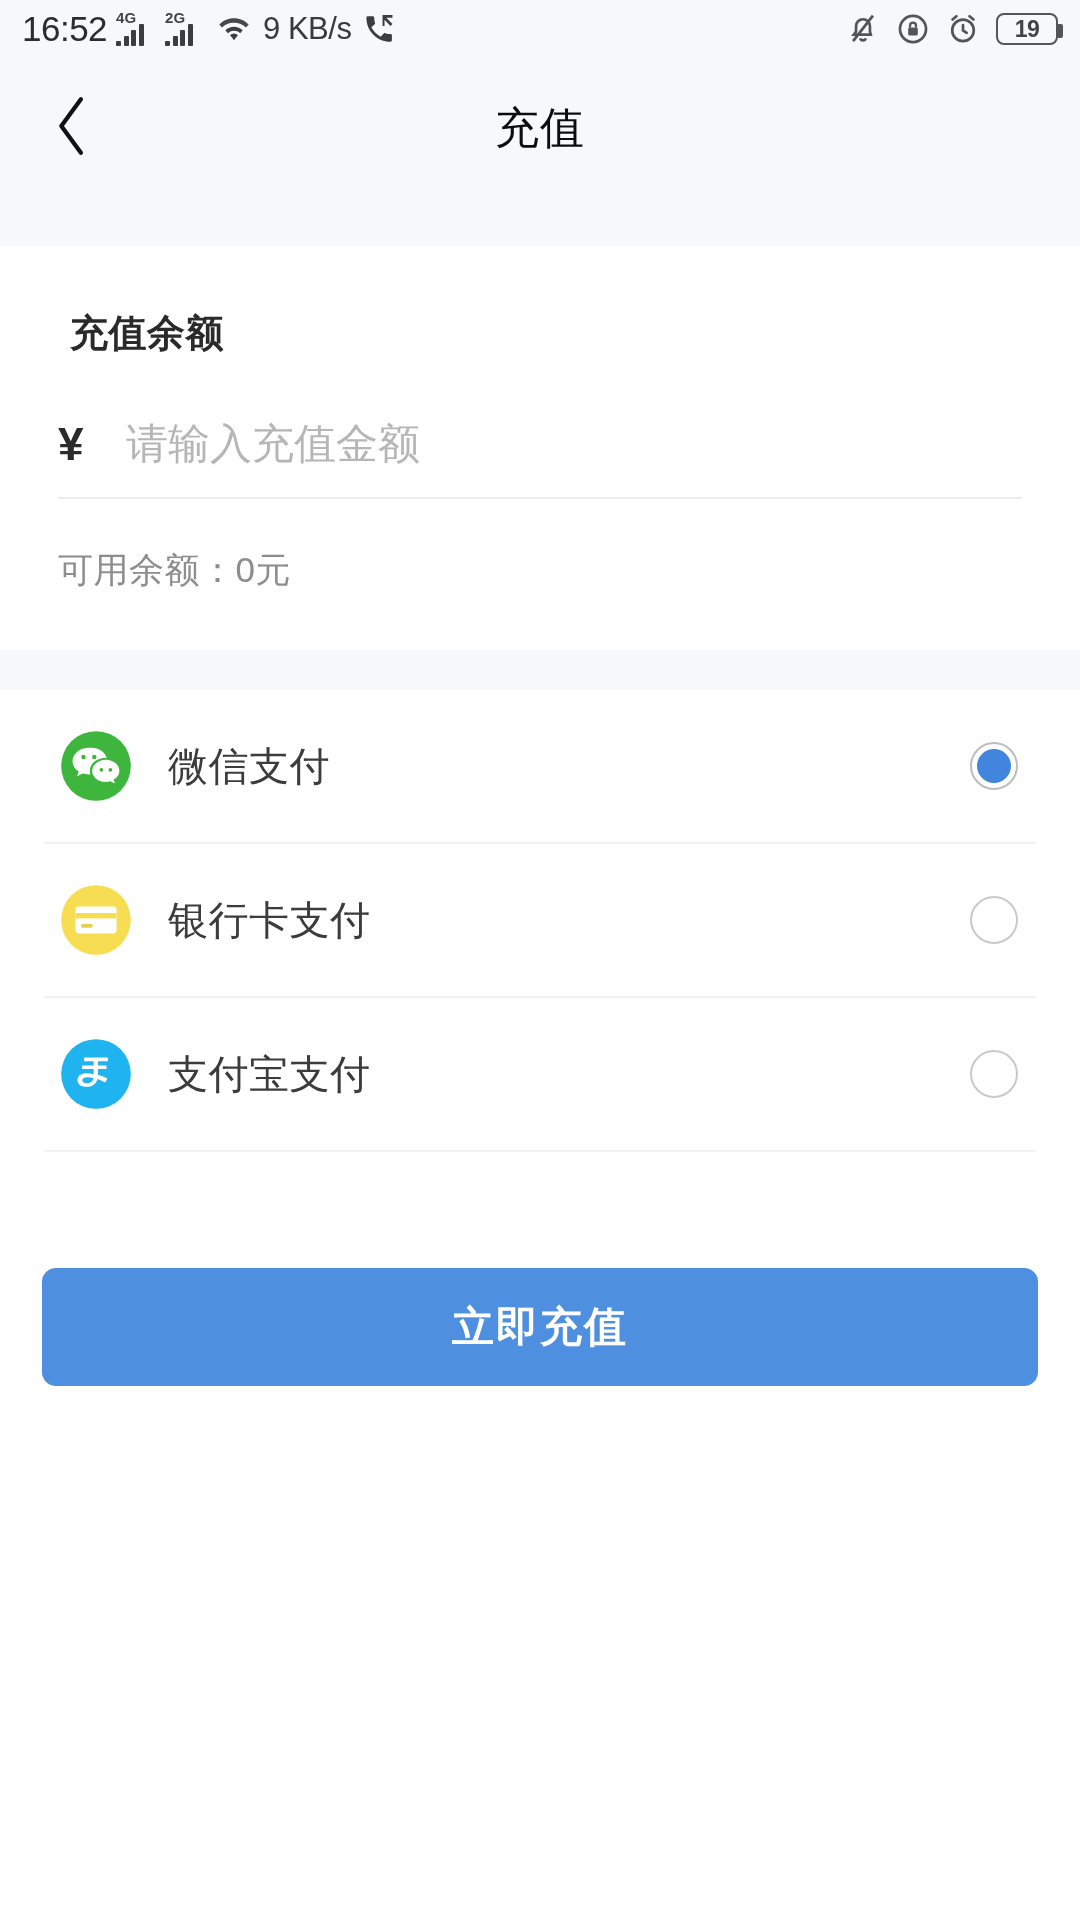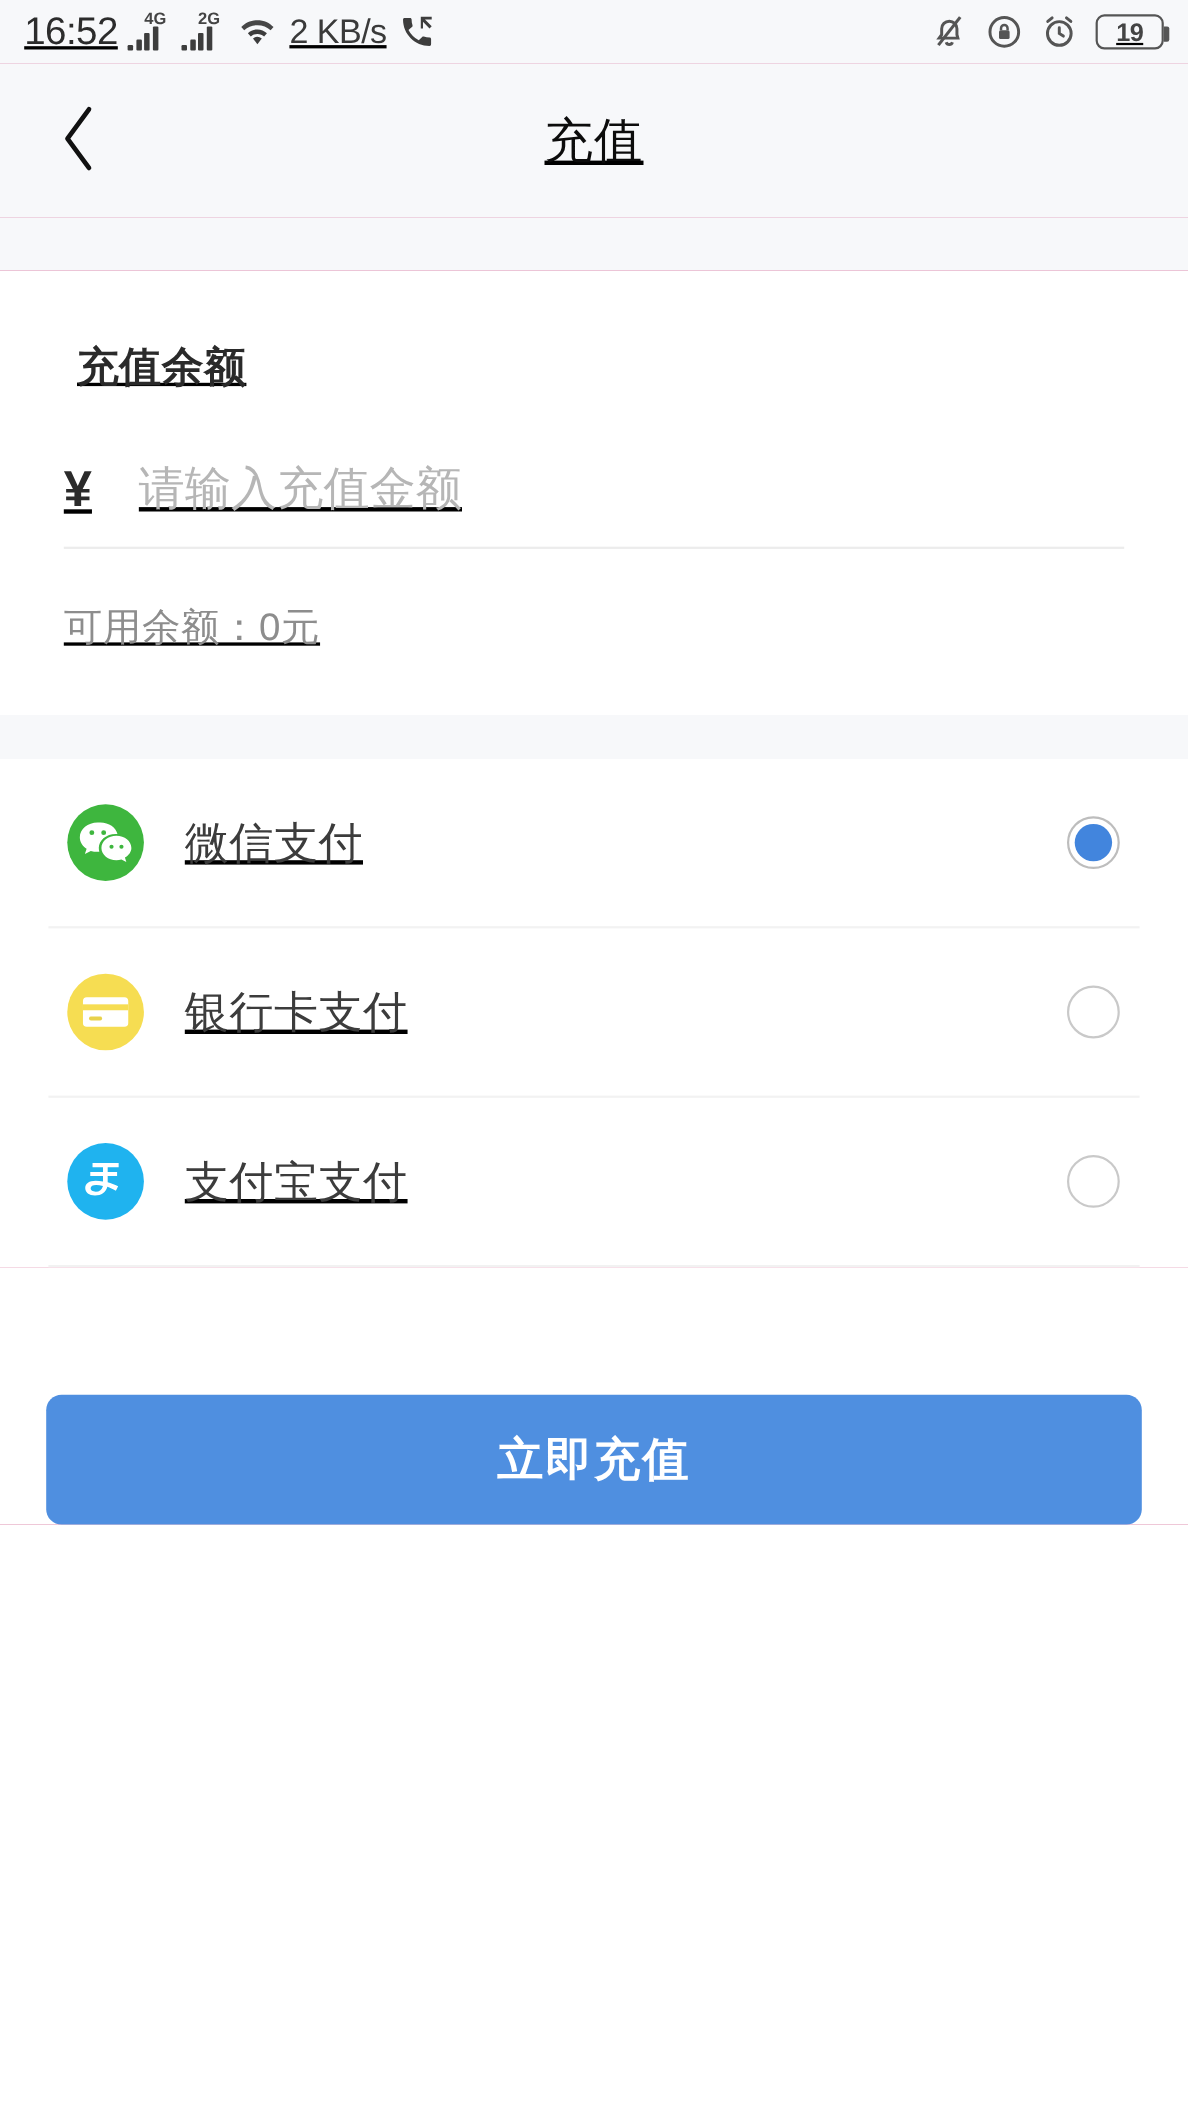--- a/index.html
+++ b/index.html
@@ -2,36 +2,36 @@
 <html><head>
 <meta charset="utf-8">
 <style>
   * { margin:0; padding:0; box-sizing:border-box; }
   html, body {
     width:1080px; height:1920px;
     background:#ffffff;
     font-family:"Liberation Sans","DejaVu Sans",sans-serif;
     overflow:hidden;
   }
-  .phone { position:relative; width:1080px; height:1920px; background:#be185d;text-decoration:underline; }
+  .phone { position:relative; width:1080px; height:1920px; background:#c4b5fd; }
 
   
   .statusbar {
     position:relative; height:58px; width:100%;
     background:#f7f8fa;
     display:flex; align-items:center;
     padding:0 22px 0 22px;
   }
   .sb-left { display:flex; align-items:center; gap:9px; }
   .sb-time { font-size:35px; color:#2c2c2c; letter-spacing:-0.5px; font-weight:400; }
   .sb-right { margin-left:auto; display:flex; align-items:center; gap:16px; }
   .sb-net { font-size:31px; color:#3a3a3a; letter-spacing:-0.5px; }
 
   .sig { position:relative; width:40px; height:34px; display:inline-block; }
-  .sig .gtag { position:absolute; top:-2px; left:15px; font-size:15px; color:#444; font-weight:700; line-height:1; }
+  .sig .gtag { position:absolute; top:-2px; left:0; font-size:15px; color:#444; font-weight:700; line-height:1; }
   .sig .bars { position:absolute; bottom:0; left:0; display:flex; align-items:flex-end; gap:2.5px; height:22px; }
   .sig .bars i { display:block; width:5px; background:#3d3d3d; border-radius:1px; }
   .sig .bars i:nth-child(1){ height:5px; }
   .sig .bars i:nth-child(2){ height:10px; }
   .sig .bars i:nth-child(3){ height:16px; }
   .sig .bars i:nth-child(4){ height:22px; }
 
   .icn { display:inline-flex; align-items:center; justify-content:center; }
   .batt {
     position:relative; width:62px; height:32px;
@@ -153,21 +153,21 @@
       </span>
 
       <span class="icn">
         <svg width="40" height="32" viewBox="0 0 24 24" fill="#3d3d3d">
           <path d="M12 20.5l-3-4a5 5 0 0 1 6 0z"></path>
           <path d="M12 4C7.5 4 3.6 5.8 1 8.7l2 2.2A12 12 0 0 1 12 7.4c3.5 0 6.7 1.3 9 3.5l2-2.2C20.4 5.8 16.5 4 12 4z" opacity="0.95"></path>
           <path d="M12 10.3c-2.5 0-4.8 1-6.5 2.6l2 2.2A6.6 6.6 0 0 1 12 13.4c1.8 0 3.4.6 4.6 1.7l1.9-2.2a9.6 9.6 0 0 0-6.5-2.6z"></path>
         </svg>
       </span>
 
-      <span class="sb-net">2 KB/s</span>
+      <span class="sb-net">9 KB/s</span>
 
       <span class="icn">
         <svg width="38" height="34" viewBox="0 0 24 24" fill="#3d3d3d">
           <path d="M6.6 10.8a15.6 15.6 0 0 0 6.6 6.6l2.2-2.2c.3-.3.7-.4 1-.2 1.2.4 2.4.6 3.7.6.6 0 1 .4 1 1V20c0 .6-.4 1-1 1-9.4 0-17-7.6-17-17 0-.6.4-1 1-1h3.5c.6 0 1 .4 1 1 0 1.3.2 2.5.6 3.7.1.4 0 .8-.2 1l-2.4 2.1z"></path>
           <path d="M14.5 2.2h7v1.9h-4.3l4.3 4.3-1.4 1.4-4.2-4.3v4.3h-1.4z"></path>
         </svg>
       </span>
     </div>
 
     <div class="sb-right">

